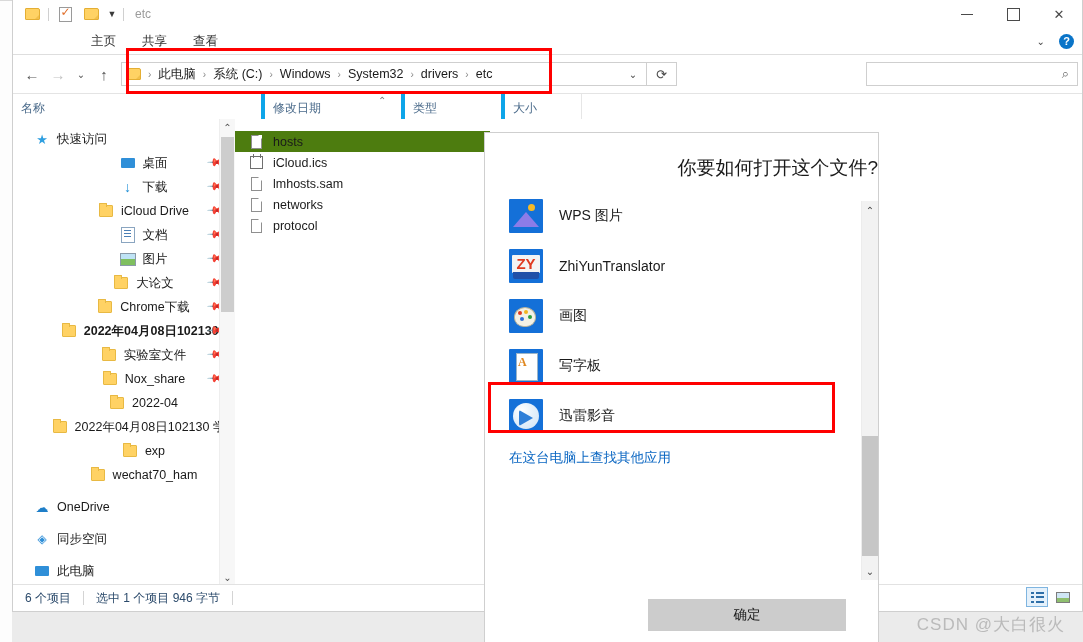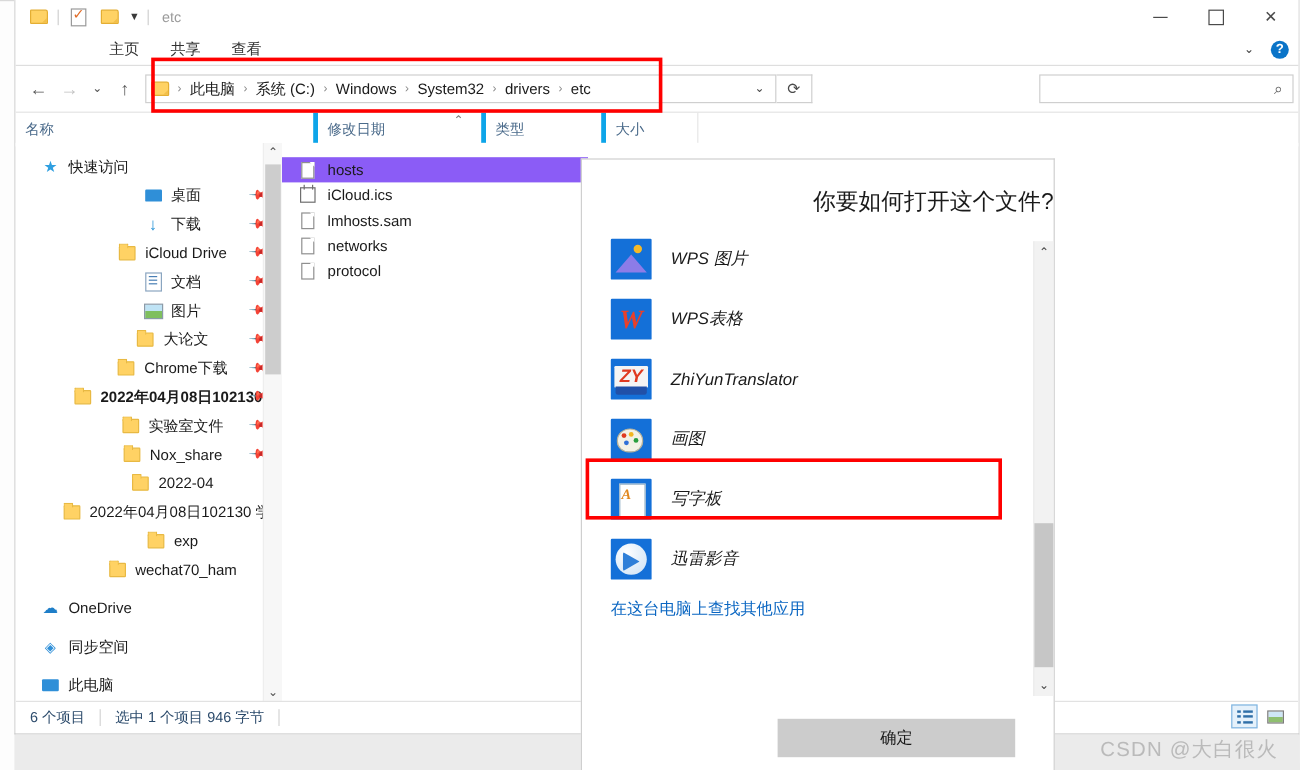--- a/index.html
+++ b/index.html
@@ -295,21 +295,21 @@
     overflow:hidden;
   }
   .file-row {
     height: 21px;
     display:flex;
     align-items:center;
     font-size: 12.5px;
     color:#1a1a1a;
     padding-left: 12px;
   }
-  .file-row.selected { background:#8b5cf6; }
+  .file-row.selected { background:#4d7c0f; }
   .file-ico {
     width: 18px; margin-right: 8px; display:flex; align-items:center; justify-content:center;
   }
   .page-ico {
     width: 11px; height: 14px;
     border: 1px solid #8f8f8f;
     background:#fff;
     position:relative;
     box-sizing:border-box;
   }
@@ -383,21 +383,20 @@
     overflow: hidden;
   }
   .dlg-title {
     font-size: 19px;
     color:#1a1a1a;
     padding: 22px 0 10px 24px;
     text-align: right;
   }
   .app-list {
     position: relative;
-    font-style: italic;
   }
   .app-item {
     display:flex;
     align-items:center;
     height: 50px;
     padding-left: 24px;
     box-sizing:border-box;
   }
   .app-item.highlighted {
     position: relative;
@@ -841,24 +840,20 @@
   <div class="dialog">
     <div class="dlg-title">你要如何打开这个文件?</div>
 
     <div class="app-list">
 
       <div class="app-item">
         <div class="app-ico ico-wpspic"></div>
         <div class="app-label">WPS 图片</div>
       </div>
 
-      <div class="app-item">
-        <div class="app-ico ico-wpsxls"></div>
-        <div class="app-label">WPS表格</div>
-      </div>
 
       <div class="app-item">
         <div class="app-ico ico-zy"></div>
         <div class="app-label">ZhiYunTranslator</div>
       </div>
 
       <div class="app-item">
         <div class="app-ico ico-paint"></div>
         <div class="app-label">画图</div>
       </div>

